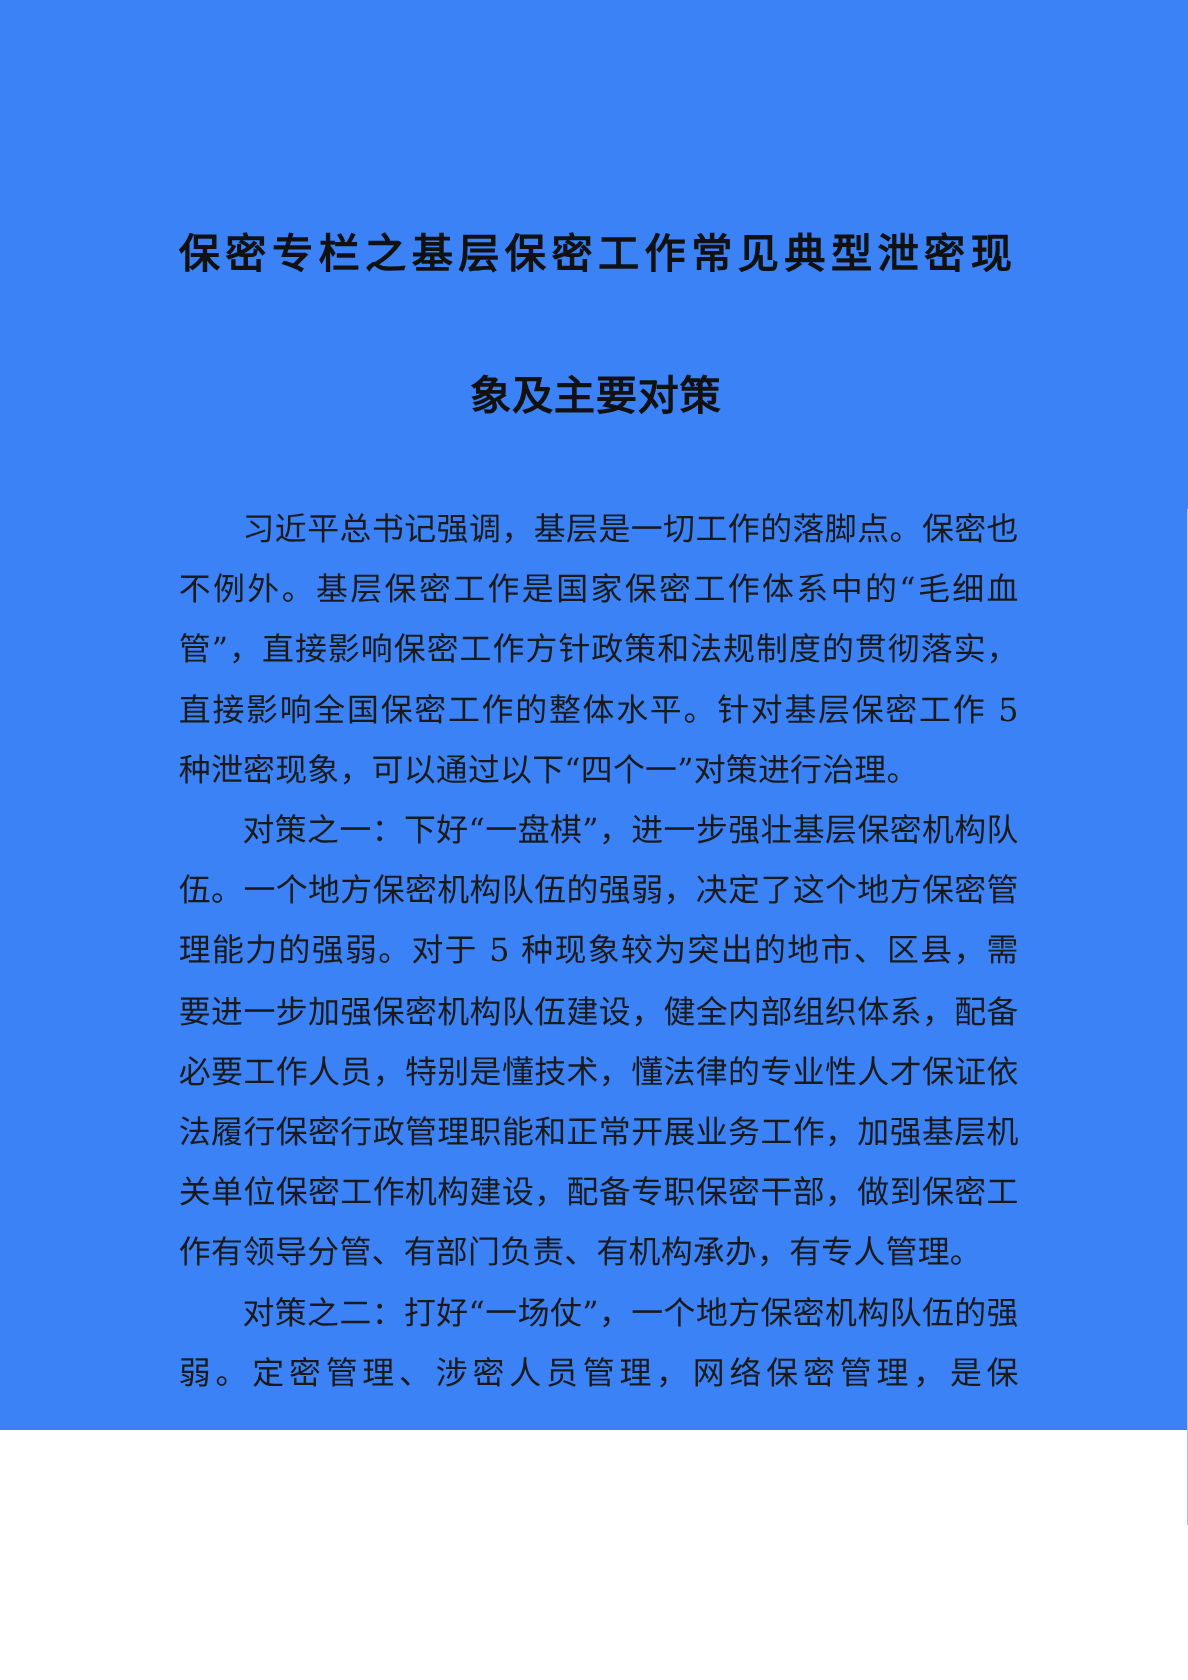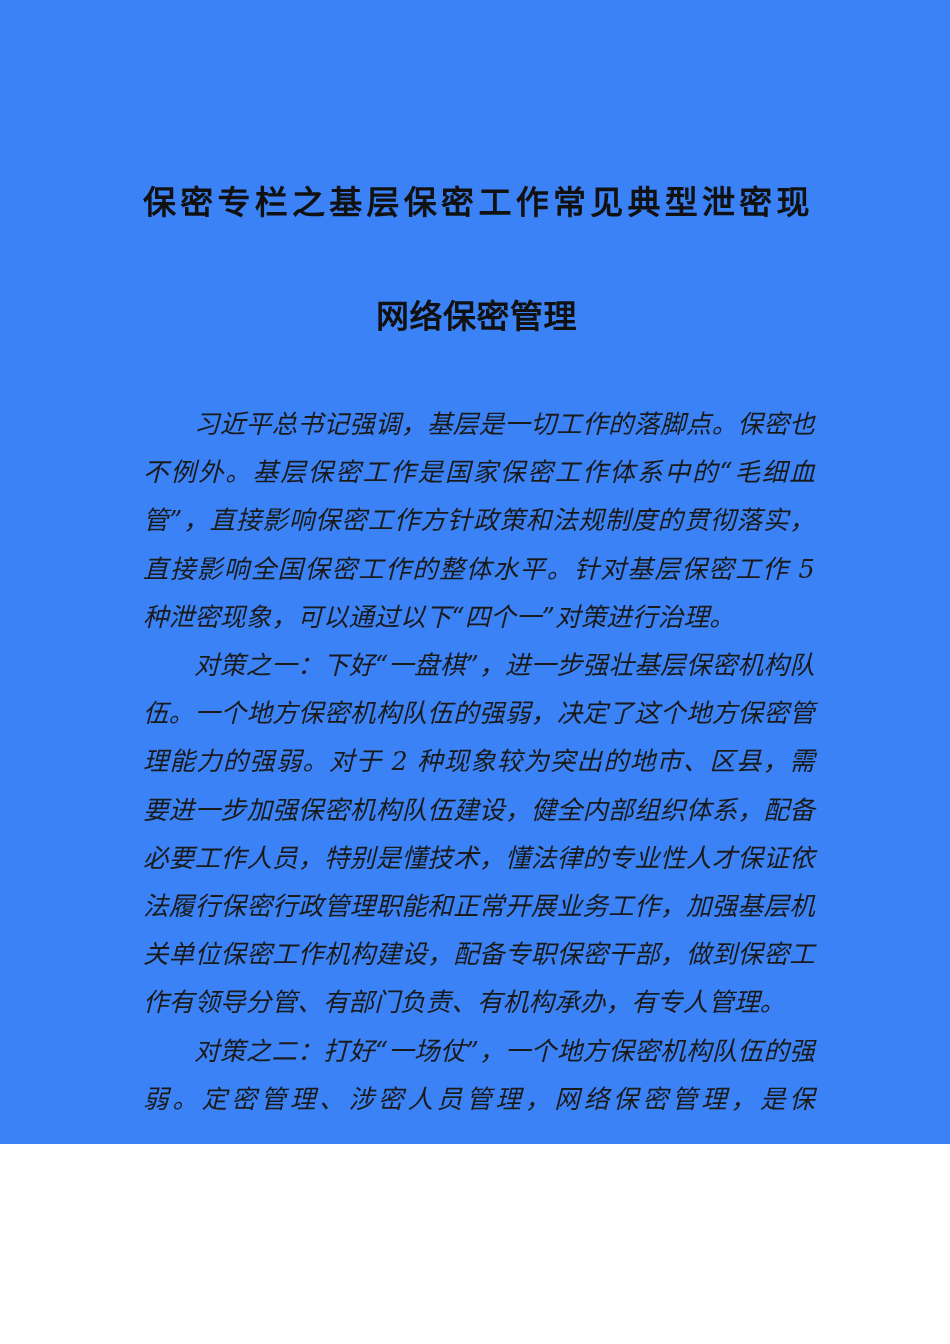--- a/index.html
+++ b/index.html
@@ -69,37 +69,36 @@
     letter-spacing: 0.2px;
   }
 
   .doc-body p {
     margin: 0;
     padding: 0;
     text-indent: 2em;
     text-align: justify;
     text-justify: inter-ideograph;
     text-align-last: left;
-    font-style: italic;
   }
 
   
   .doc-body p.clipped {
     text-align-last: justify;
   }
 </style>
 </head>
 <body>
 
 <div class="page">
 
   <h1 class="doc-title">
     <span class="title-line title-line-1">保密专栏之基层保密工作常见典型泄密现</span>
-    <span class="title-line title-line-2">网络保密管理</span>
+    <span class="title-line title-line-2">象及主要对策</span>
   </h1>
 
   <div class="doc-body">
     <p>习近平总书记强调，基层是一切工作的落脚点。保密也不例外。基层保密工作是国家保密工作体系中的“毛细血管”，直接影响保密工作方针政策和法规制度的贯彻落实，直接影响全国保密工作的整体水平。针对基层保密工作 5 种泄密现象，可以通过以下“四个一”对策进行治理。</p>
-    <p>对策之一：下好“一盘棋”，进一步强壮基层保密机构队伍。一个地方保密机构队伍的强弱，决定了这个地方保密管理能力的强弱。对于 2 种现象较为突出的地市、区县，需要进一步加强保密机构队伍建设，健全内部组织体系，配备必要工作人员，特别是懂技术，懂法律的专业性人才保证依法履行保密行政管理职能和正常开展业务工作，加强基层机关单位保密工作机构建设，配备专职保密干部，做到保密工作有领导分管、有部门负责、有机构承办，有专人管理。</p>
+    <p>对策之一：下好“一盘棋”，进一步强壮基层保密机构队伍。一个地方保密机构队伍的强弱，决定了这个地方保密管理能力的强弱。对于 5 种现象较为突出的地市、区县，需要进一步加强保密机构队伍建设，健全内部组织体系，配备必要工作人员，特别是懂技术，懂法律的专业性人才保证依法履行保密行政管理职能和正常开展业务工作，加强基层机关单位保密工作机构建设，配备专职保密干部，做到保密工作有领导分管、有部门负责、有机构承办，有专人管理。</p>
     <p class="clipped">对策之二：打好“一场仗”，一个地方保密机构队伍的强弱。定密管理、涉密人员管理，网络保密管理，是保</p>
   </div>
 
 </div>
 
 </body></html>

